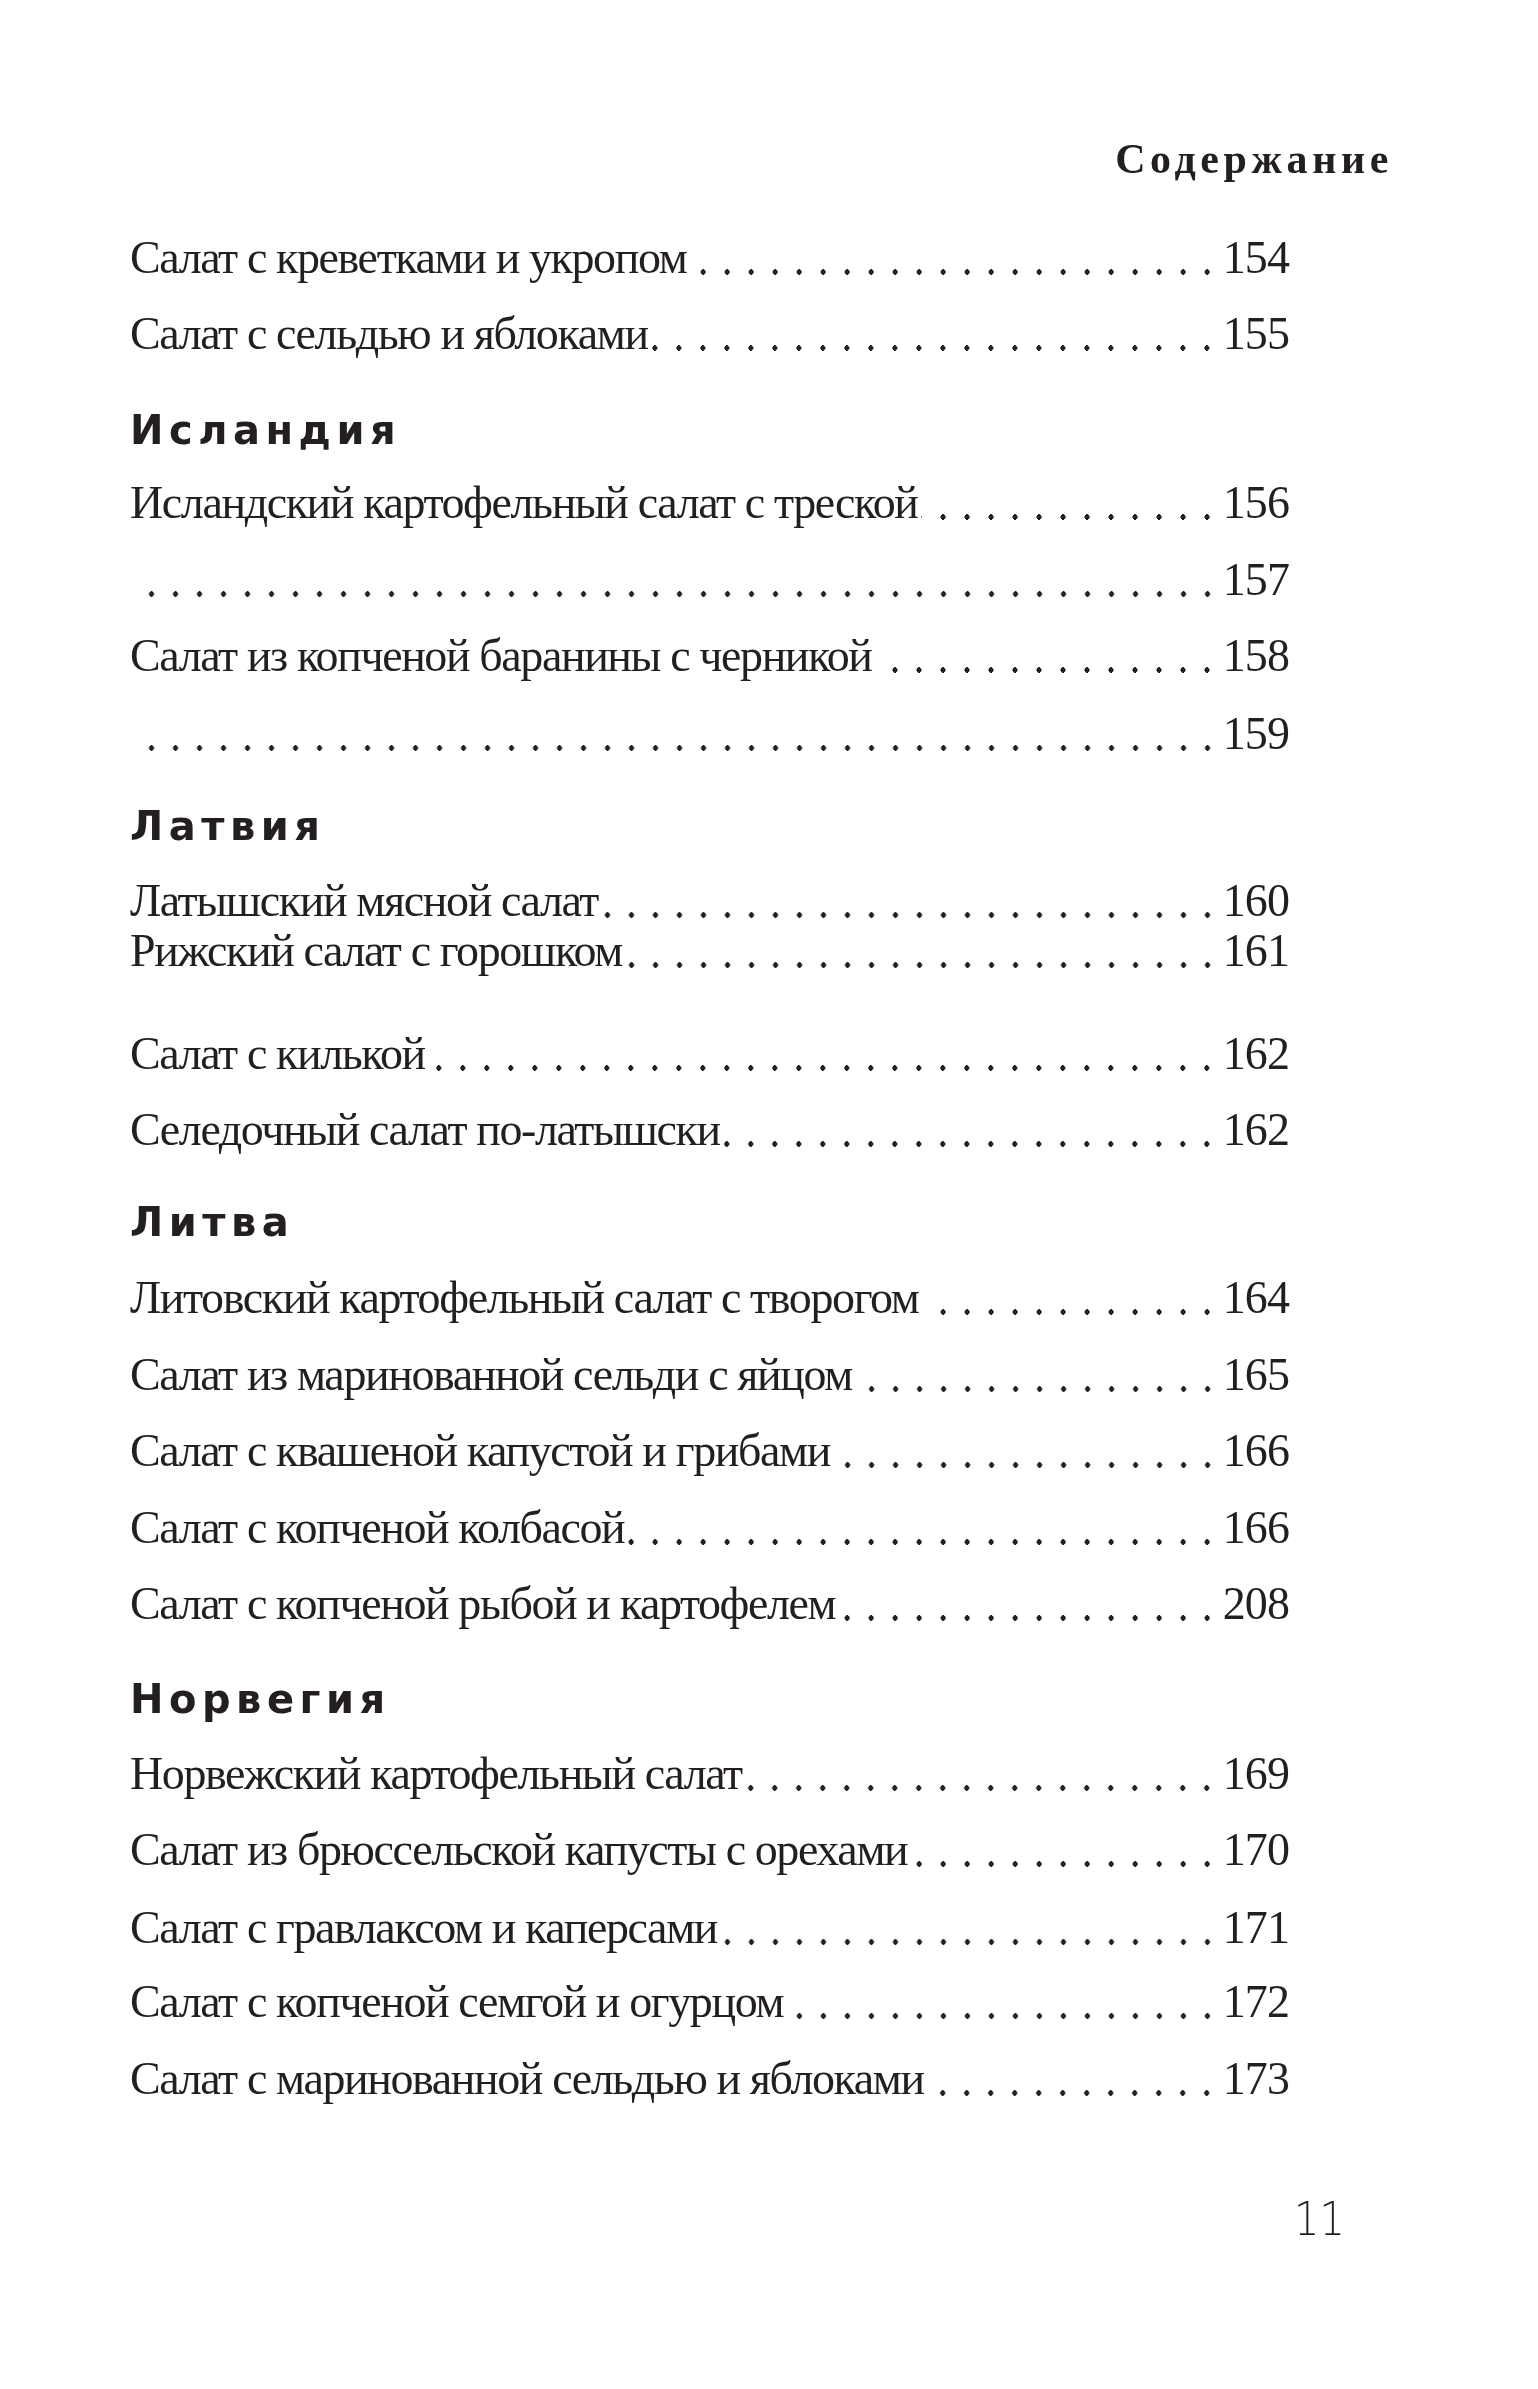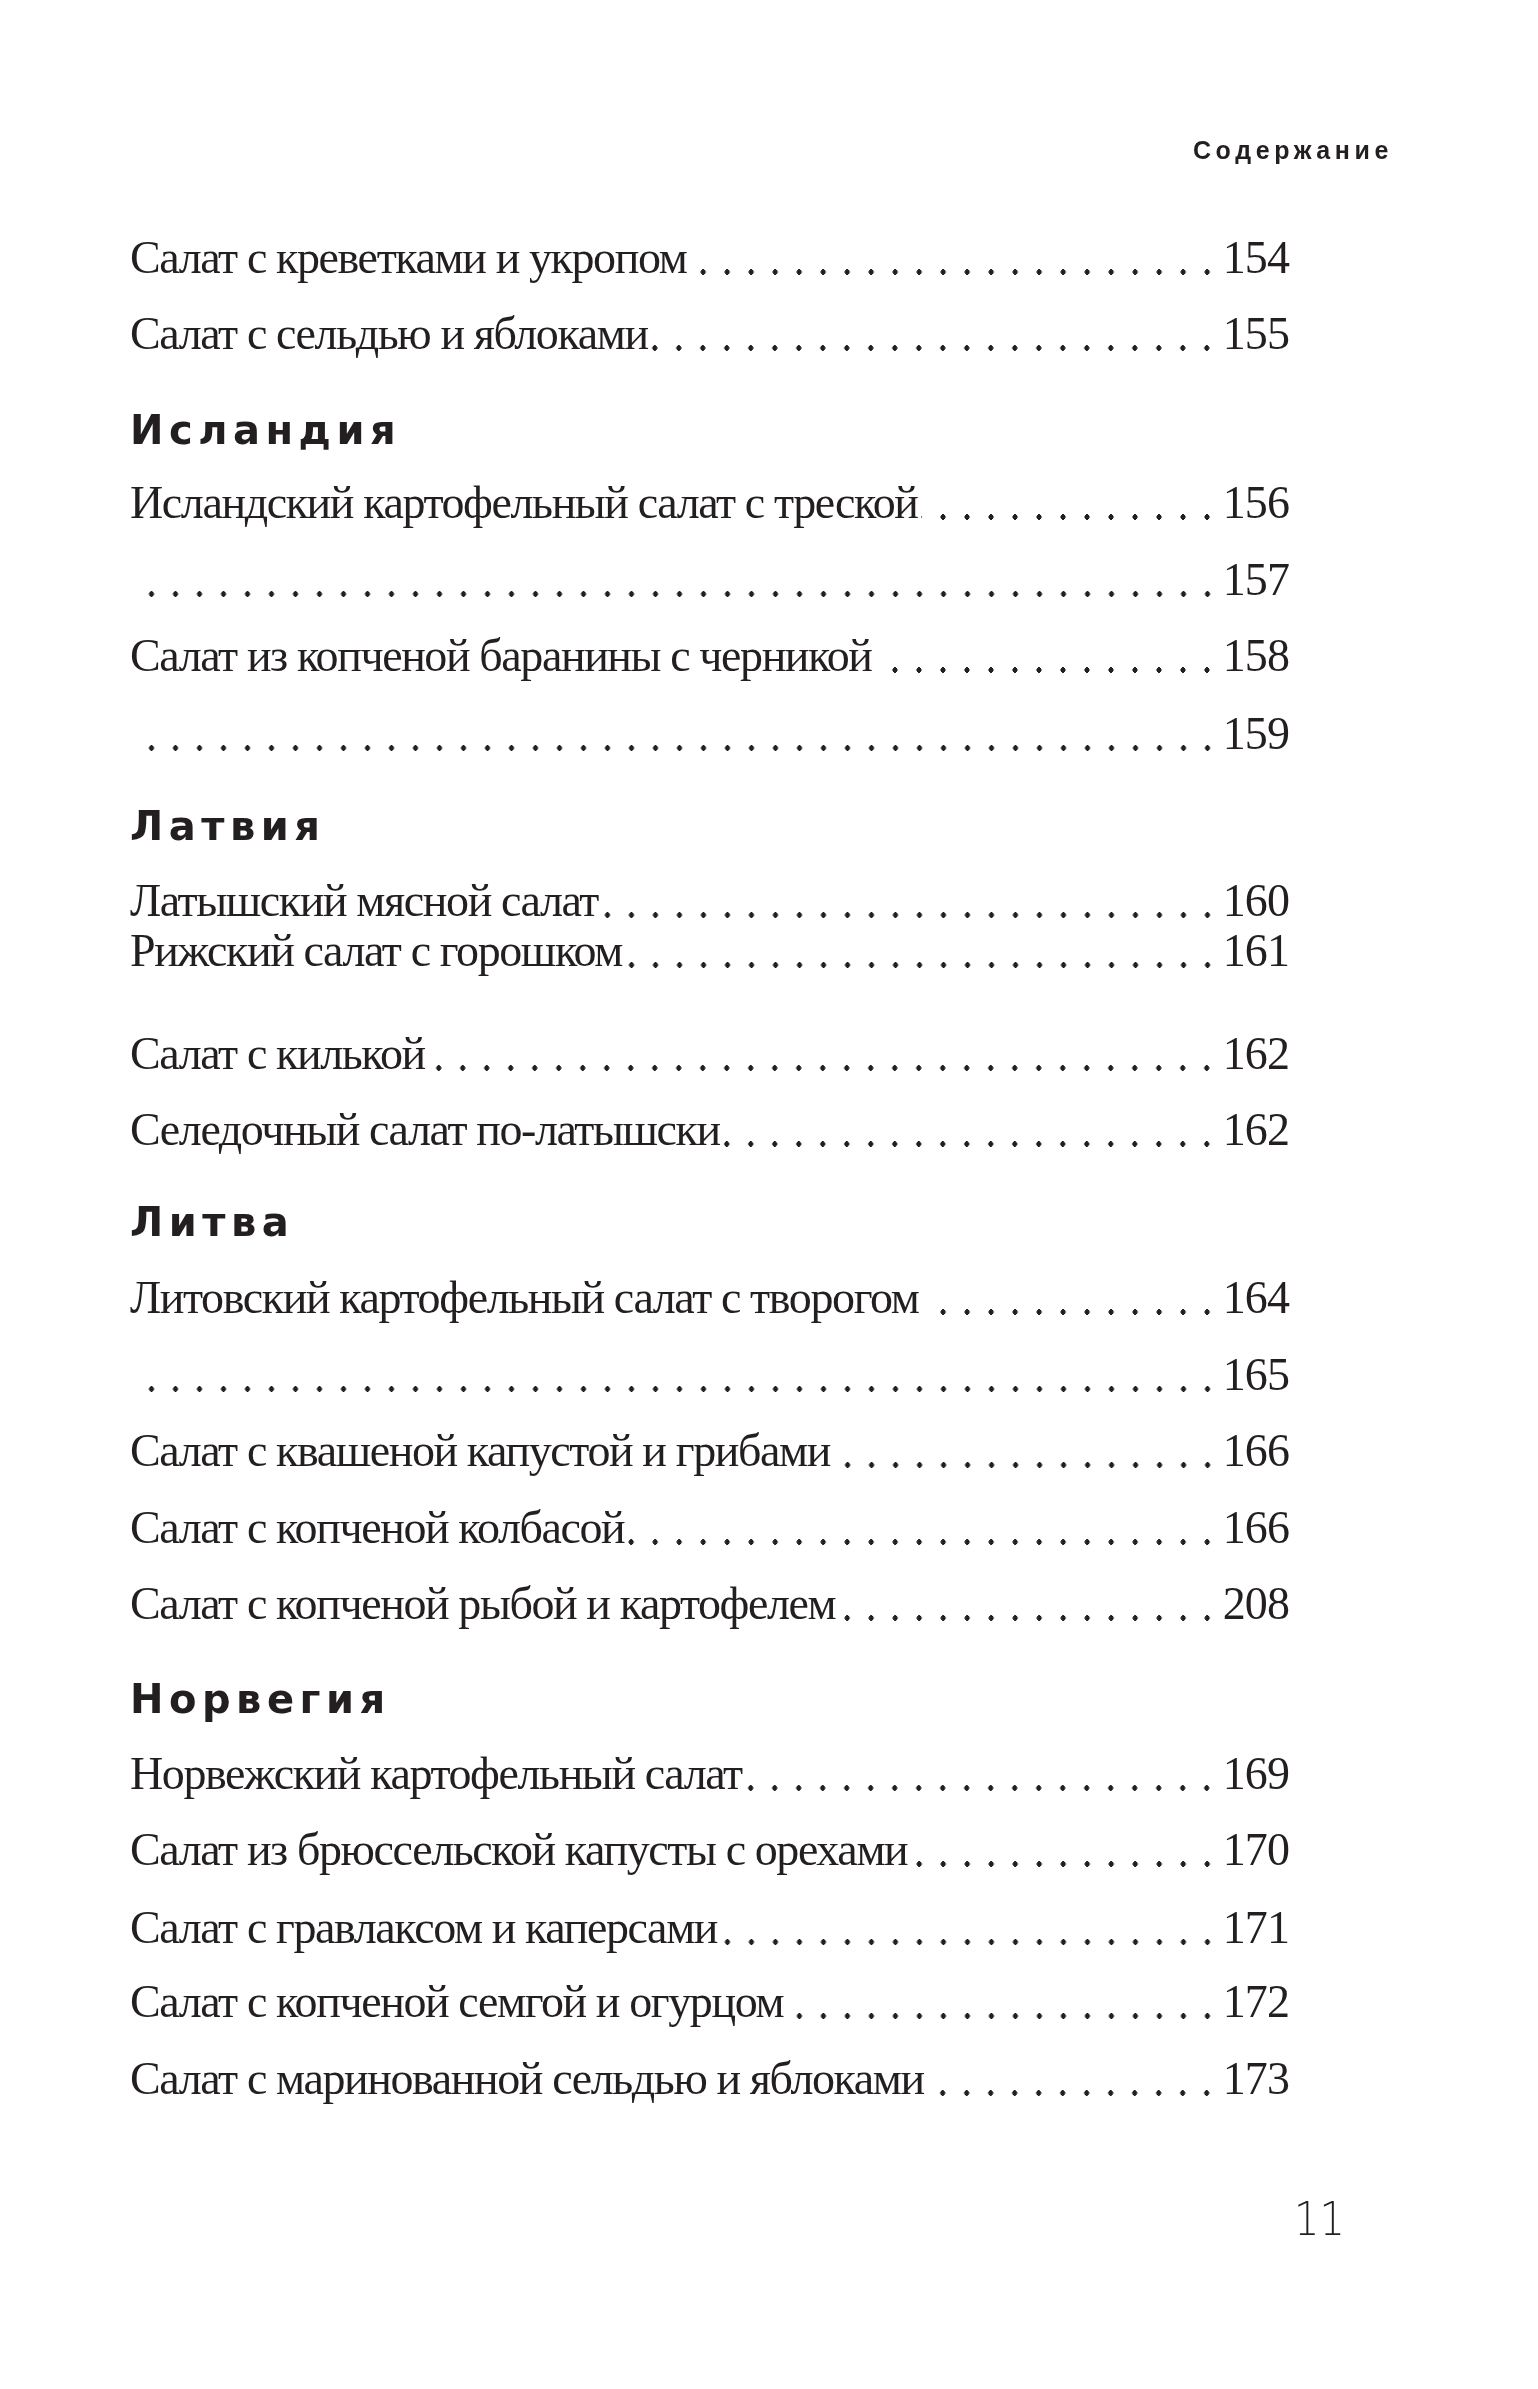--- a/index.html
+++ b/index.html
@@ -11,23 +11,23 @@
     width: 1539px;
     height: 2389px;
     position: relative;
     overflow: hidden;
     color: #231f20;
   }
   .running-head {
     position: absolute;
     right: 146px;
     top: 138px;
-    font-family: Liberation Sans, sans-serif;
+    font-family: Liberation Serif, serif;
     font-weight: bold;
-    font-size: 25px;
+    font-size: 42px;
     letter-spacing: 4.6px;
     line-height: 1;
     color: #231f20;
   }
   .toc {
     position: absolute;
     left: 130px;
     top: 0;
     width: 1159px;
   }
@@ -153,20 +153,21 @@
     <span class="page">162</span>
   </div>
 
   <div class="section-heading" style="top:1202px">Литва</div>
   <div class="entry" style="top:1275px">
     <span class="title">Литовский картофельный салат с творогом</span>
     <span class="leader"></span>
     <span class="page">164</span>
   </div>
   <div class="entry" style="top:1352px">
+    <span class="title">Салат из маринованной сельди с яйцом</span>
     <span class="leader"></span>
     <span class="page">165</span>
   </div>
   <div class="entry" style="top:1428px">
     <span class="title">Салат с квашеной капустой и грибами</span>
     <span class="leader"></span>
     <span class="page">166</span>
   </div>
   <div class="entry" style="top:1505px">
     <span class="title">Салат с копченой колбасой</span>

